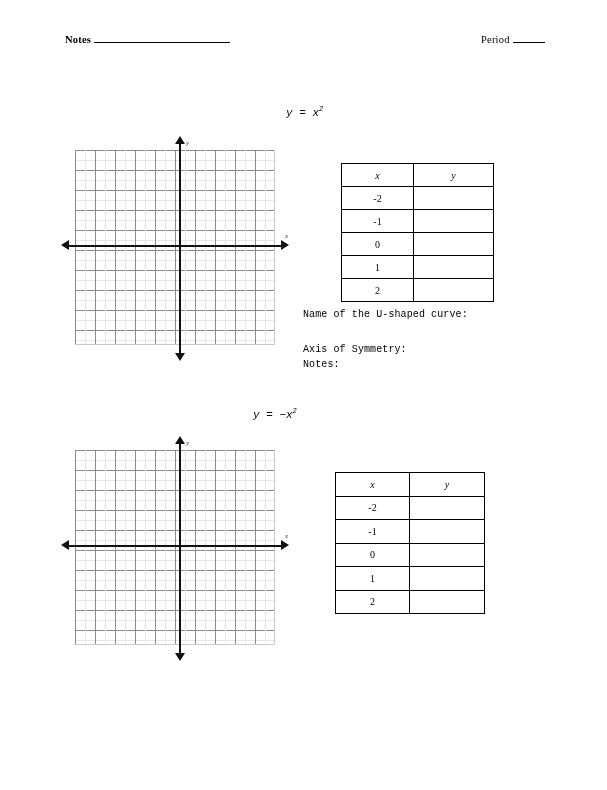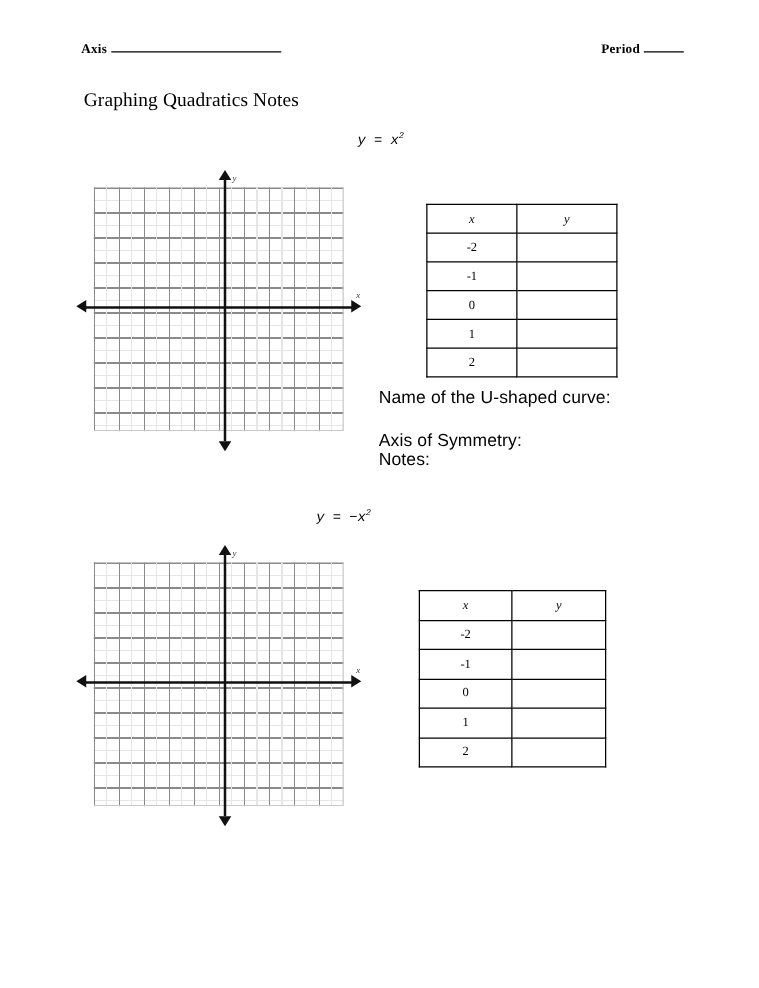--- a/index.html
+++ b/index.html
@@ -32,21 +32,21 @@
     font-weight: bold;
     letter-spacing: .2px;
     white-space: nowrap;
   }
   .period-block {
     position: absolute;
     left: 481px;
     top: 34px;
     font-size: 10.5px;
     font-family: "Liberation Serif", serif;
-    font-weight: bold;
+    font-weight: normal;
     letter-spacing: .2px;
     white-space: nowrap;
   }
   .rule {
     display: inline-block;
     border-bottom: 1px solid #000;
     vertical-align: baseline;
     margin-left: 3px;
   }
   .rule-long { width: 136px; }
@@ -204,44 +204,43 @@
 
   .hdr {
     font-style: italic;
     font-size: 10.5px;
   }
 
   
   .prompt {
     position: absolute;
     left: 303px;
-    font-family: Liberation Sans, sans-serif;
-    font-size: 14px;
+    font-family: Liberation Mono, monospace;
+    font-size: 10px;
     letter-spacing: .1px;
     white-space: nowrap;
     color: #000000;
   }
   .prompt-1 { top: 309px; }
   .prompt-2 { top: 344px; }
   .prompt-3 { top: 359px; }
 </style>
 </head>
 <body>
 
 <div class="page">
 
   <div class="name-block">
-    <span>Axis</span><span class="rule rule-long"></span>
+    <span>Notes</span><span class="rule rule-long"></span>
   </div>
 
   <div class="period-block">
     <span>Period</span><span class="rule rule-short"></span>
   </div>
 
-  <div class="worksheet-title">Graphing Quadratics Notes</div>
 
   <div class="equation eq1">
     <span>y = x</span><sup>2</sup>
   </div>
 
   <div class="graph graph-1">
     <div class="grid-area"></div>
     <div class="axis-x"></div>
     <div class="axis-y"></div>
     <div class="arrow arrow-right"></div>

